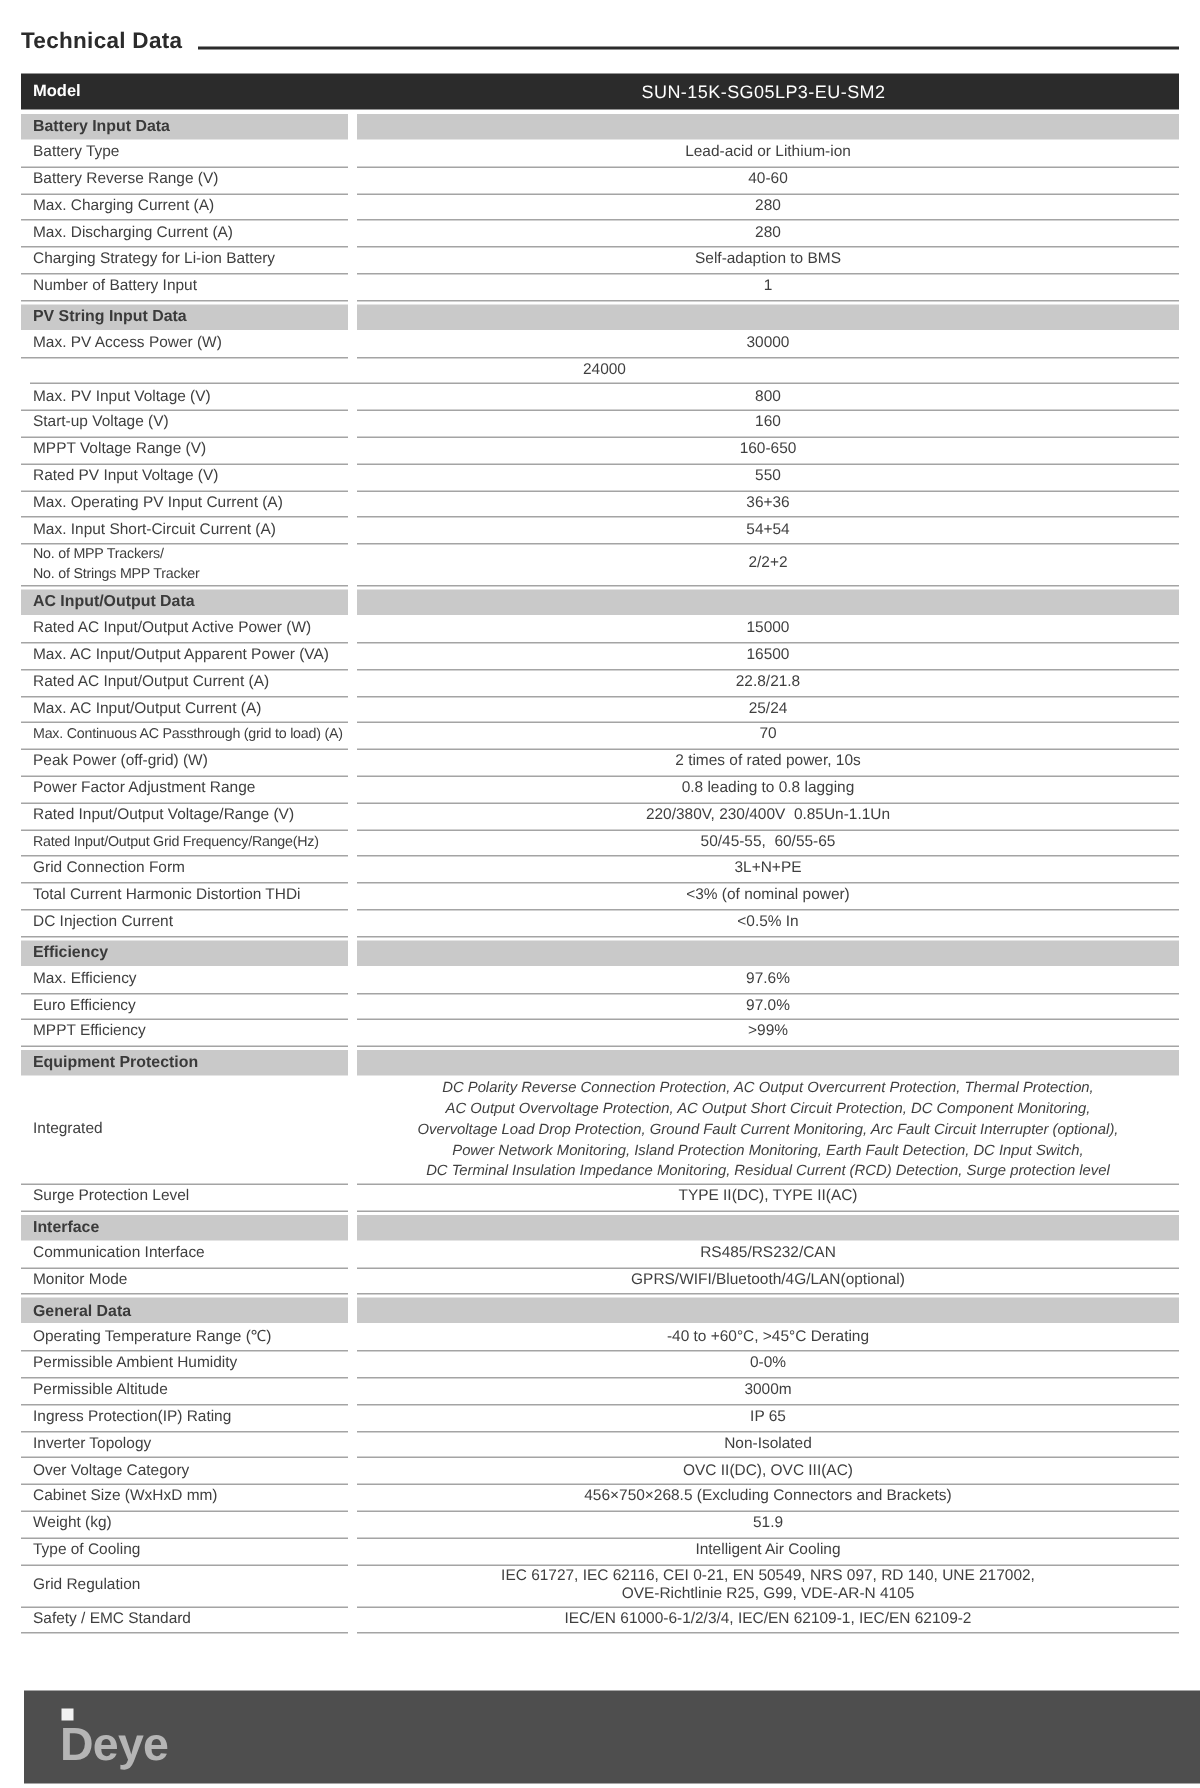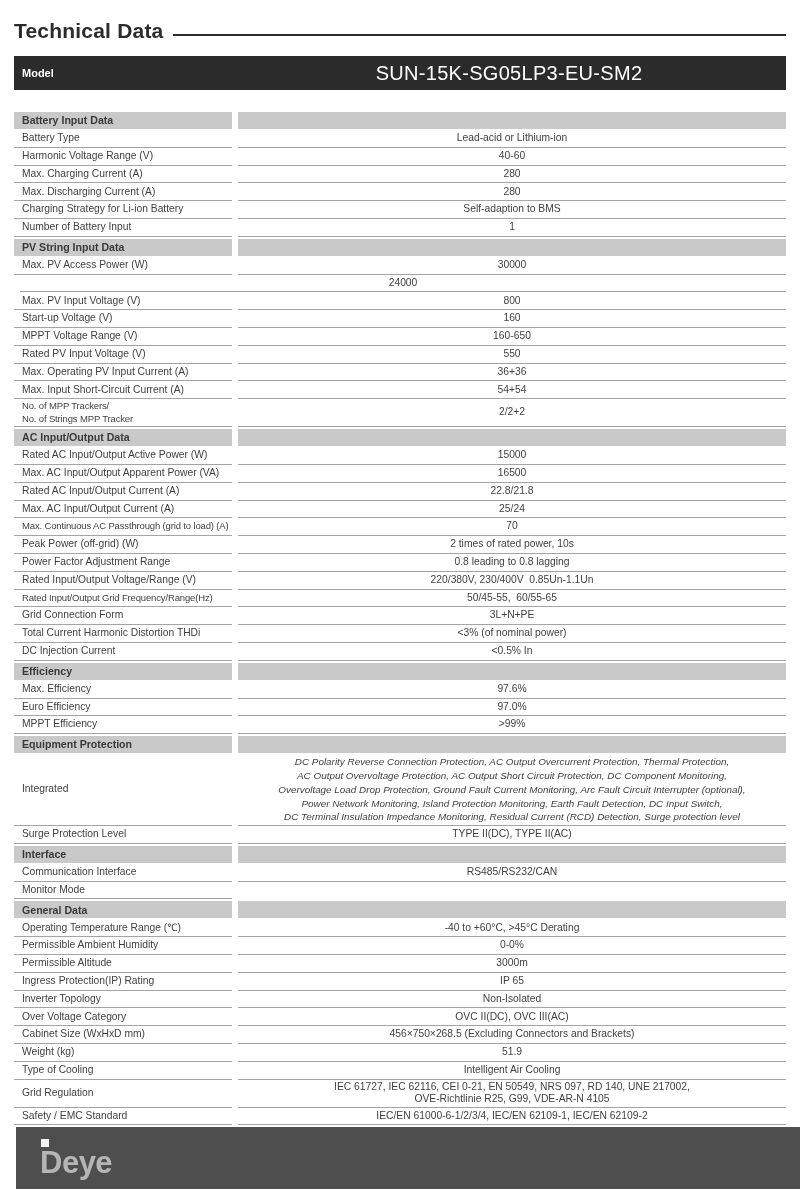--- a/index.html
+++ b/index.html
@@ -9,35 +9,35 @@
     font-family: "Liberation Sans", sans-serif;
     position: relative;
     overflow: hidden;
     color: var(--text, #3f3f3f);
   }
   .content { padding: 0 14px; }
 
   
   .title-row { display: flex; align-items: center; padding-top: 19px; }
   .page-title {
-    font-size: 21px; font-weight: bold; color: var(--header-bar, #2b2b2b);
+    font-size: 15px; font-weight: bold; color: var(--header-bar, #2b2b2b);
     letter-spacing: 0.2px; white-space: nowrap;
   }
   .title-underline { flex: 1; height: 2px; background: var(--header-bar, #2b2b2b); margin-left: 10px; margin-top: 8px; }
 
   
   .model-bar {
-    margin-top: 13px; height: 34px; background: var(--header-bar, #2b2b2b);
+    margin-top: 13px; height: 24px; background: var(--header-bar, #2b2b2b);
     color: #ffffff; display: flex; align-items: center;
   }
   .model-label { width: 218px; box-sizing: border-box; padding-left: 8px; font-weight: bold; font-size: 11px; }
-  .model-value { flex: 1; text-align: center; font-size: 20px; letter-spacing: 0.3px; }
-
-  
-  .spec { margin-top: 22px; }
+  .model-value { flex: 1; text-align: center; font-size: 12px; letter-spacing: 0.3px; }
+
+  
+  .spec { margin-top: 3px; }
   .sec-row, .row { display: flex; }
   .lcell, .vcell { box-sizing: border-box; min-height: 17.8px; display: flex; align-items: center; line-height: 12.5px; font-size: 10.3px; }
   .lcell { width: 218px; flex: none; padding: 1px 2px 1px 8px; white-space: pre-wrap; }
   .vcell { flex: 1; margin-left: 6px; justify-content: center; text-align: center; padding: 1px 4px; white-space: pre-wrap; }
   .row .lcell, .row .vcell { border-bottom: 1px solid var(--separator, #a4a4a4); }
   .sec-row { margin: 2px 0 1px; }
   .sec-row .lcell, .sec-row .vcell { background: var(--section-header-bg, #c9c9c9); min-height: 17px; }
   .sec-row .lcell { font-weight: bold; font-size: 10.6px; color: #3a3a3a; }
   .label.condensed { font-size: 9.5px; letter-spacing: -0.15px; }
   .value.dense { font-size: 9.9px; line-height: 13.8px; font-style: italic; }
@@ -70,21 +70,21 @@
   <div class="spec">
       <div class="sec-row">
         <div class="lcell">Battery Input Data</div>
         <div class="vcell"></div>
       </div>
       <div class="row">
         <div class="lcell label">Battery Type</div>
         <div class="vcell value">Lead-acid or Lithium-ion</div>
       </div>
       <div class="row">
-        <div class="lcell label">Harmonic Voltage Range (V)</div>
+        <div class="lcell label">Battery Reverse Range (V)</div>
         <div class="vcell value">40-60</div>
       </div>
       <div class="row">
         <div class="lcell label">Max. Charging Current (A)</div>
         <div class="vcell value">280</div>
       </div>
       <div class="row">
         <div class="lcell label">Max. Discharging Current (A)</div>
         <div class="vcell value">280</div>
       </div>
@@ -223,20 +223,21 @@
       <div class="sec-row">
         <div class="lcell">Interface</div>
         <div class="vcell"></div>
       </div>
       <div class="row">
         <div class="lcell label">Communication Interface</div>
         <div class="vcell value">RS485/RS232/CAN</div>
       </div>
       <div class="row">
         <div class="lcell label">Monitor Mode</div>
+        <div class="vcell value">GPRS/WIFI/Bluetooth/4G/LAN(optional)</div>
       </div>
       <div class="sec-row">
         <div class="lcell">General Data</div>
         <div class="vcell"></div>
       </div>
       <div class="row">
         <div class="lcell label">Operating Temperature Range (℃)</div>
         <div class="vcell value">-40 to +60°C, &gt;45°C Derating</div>
       </div>
       <div class="row">

